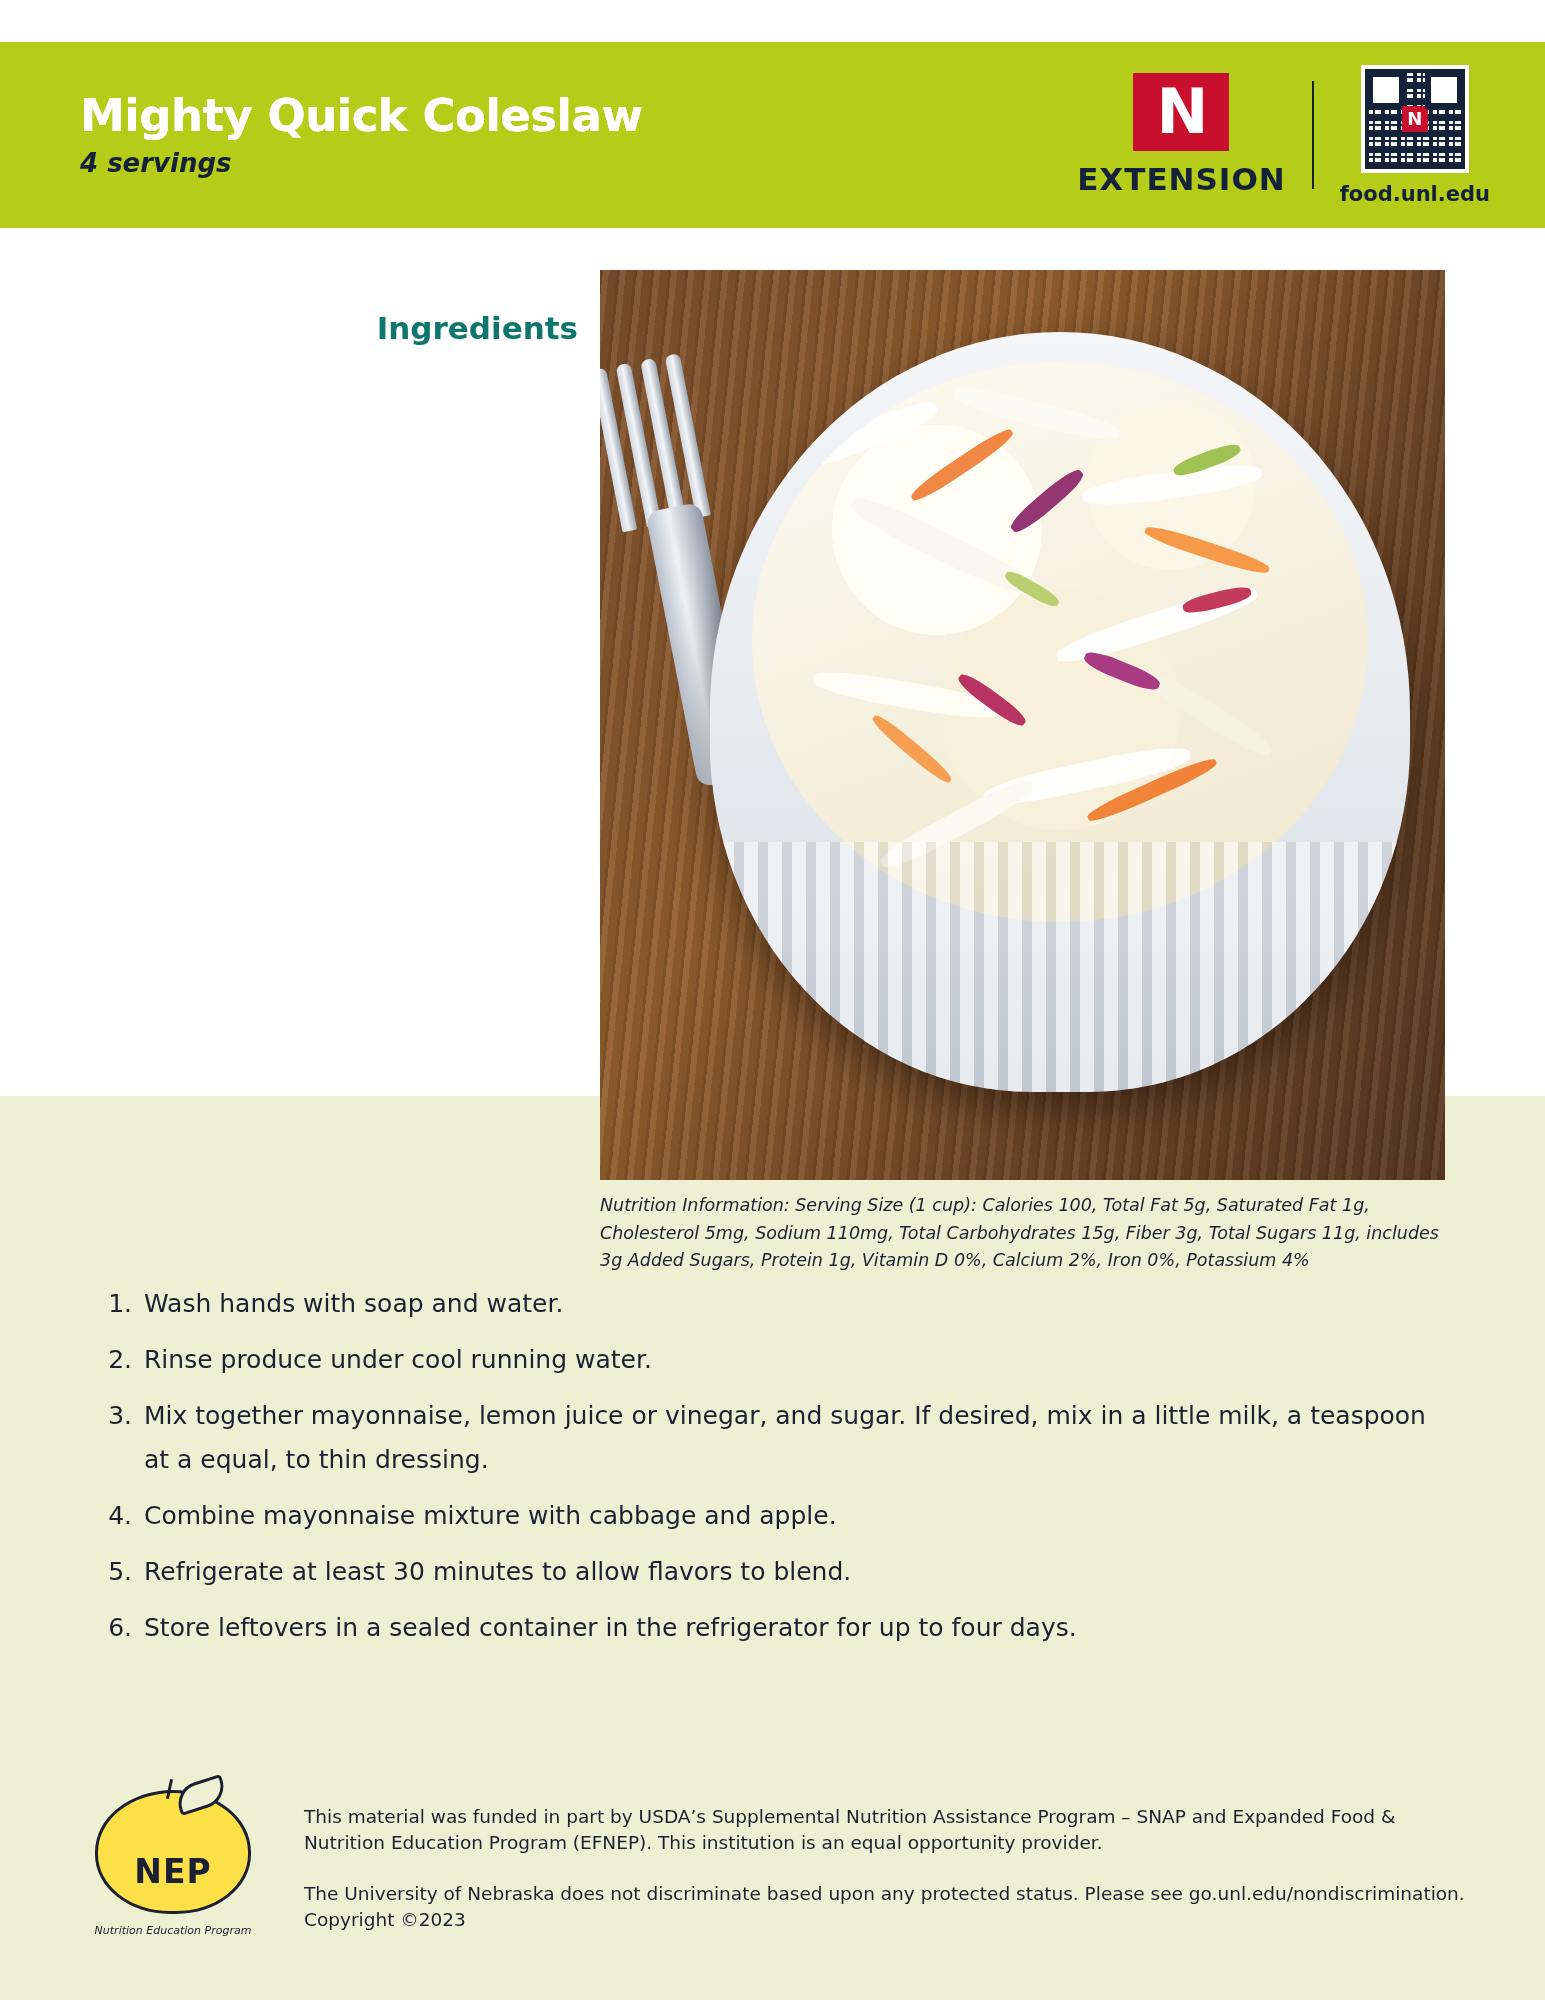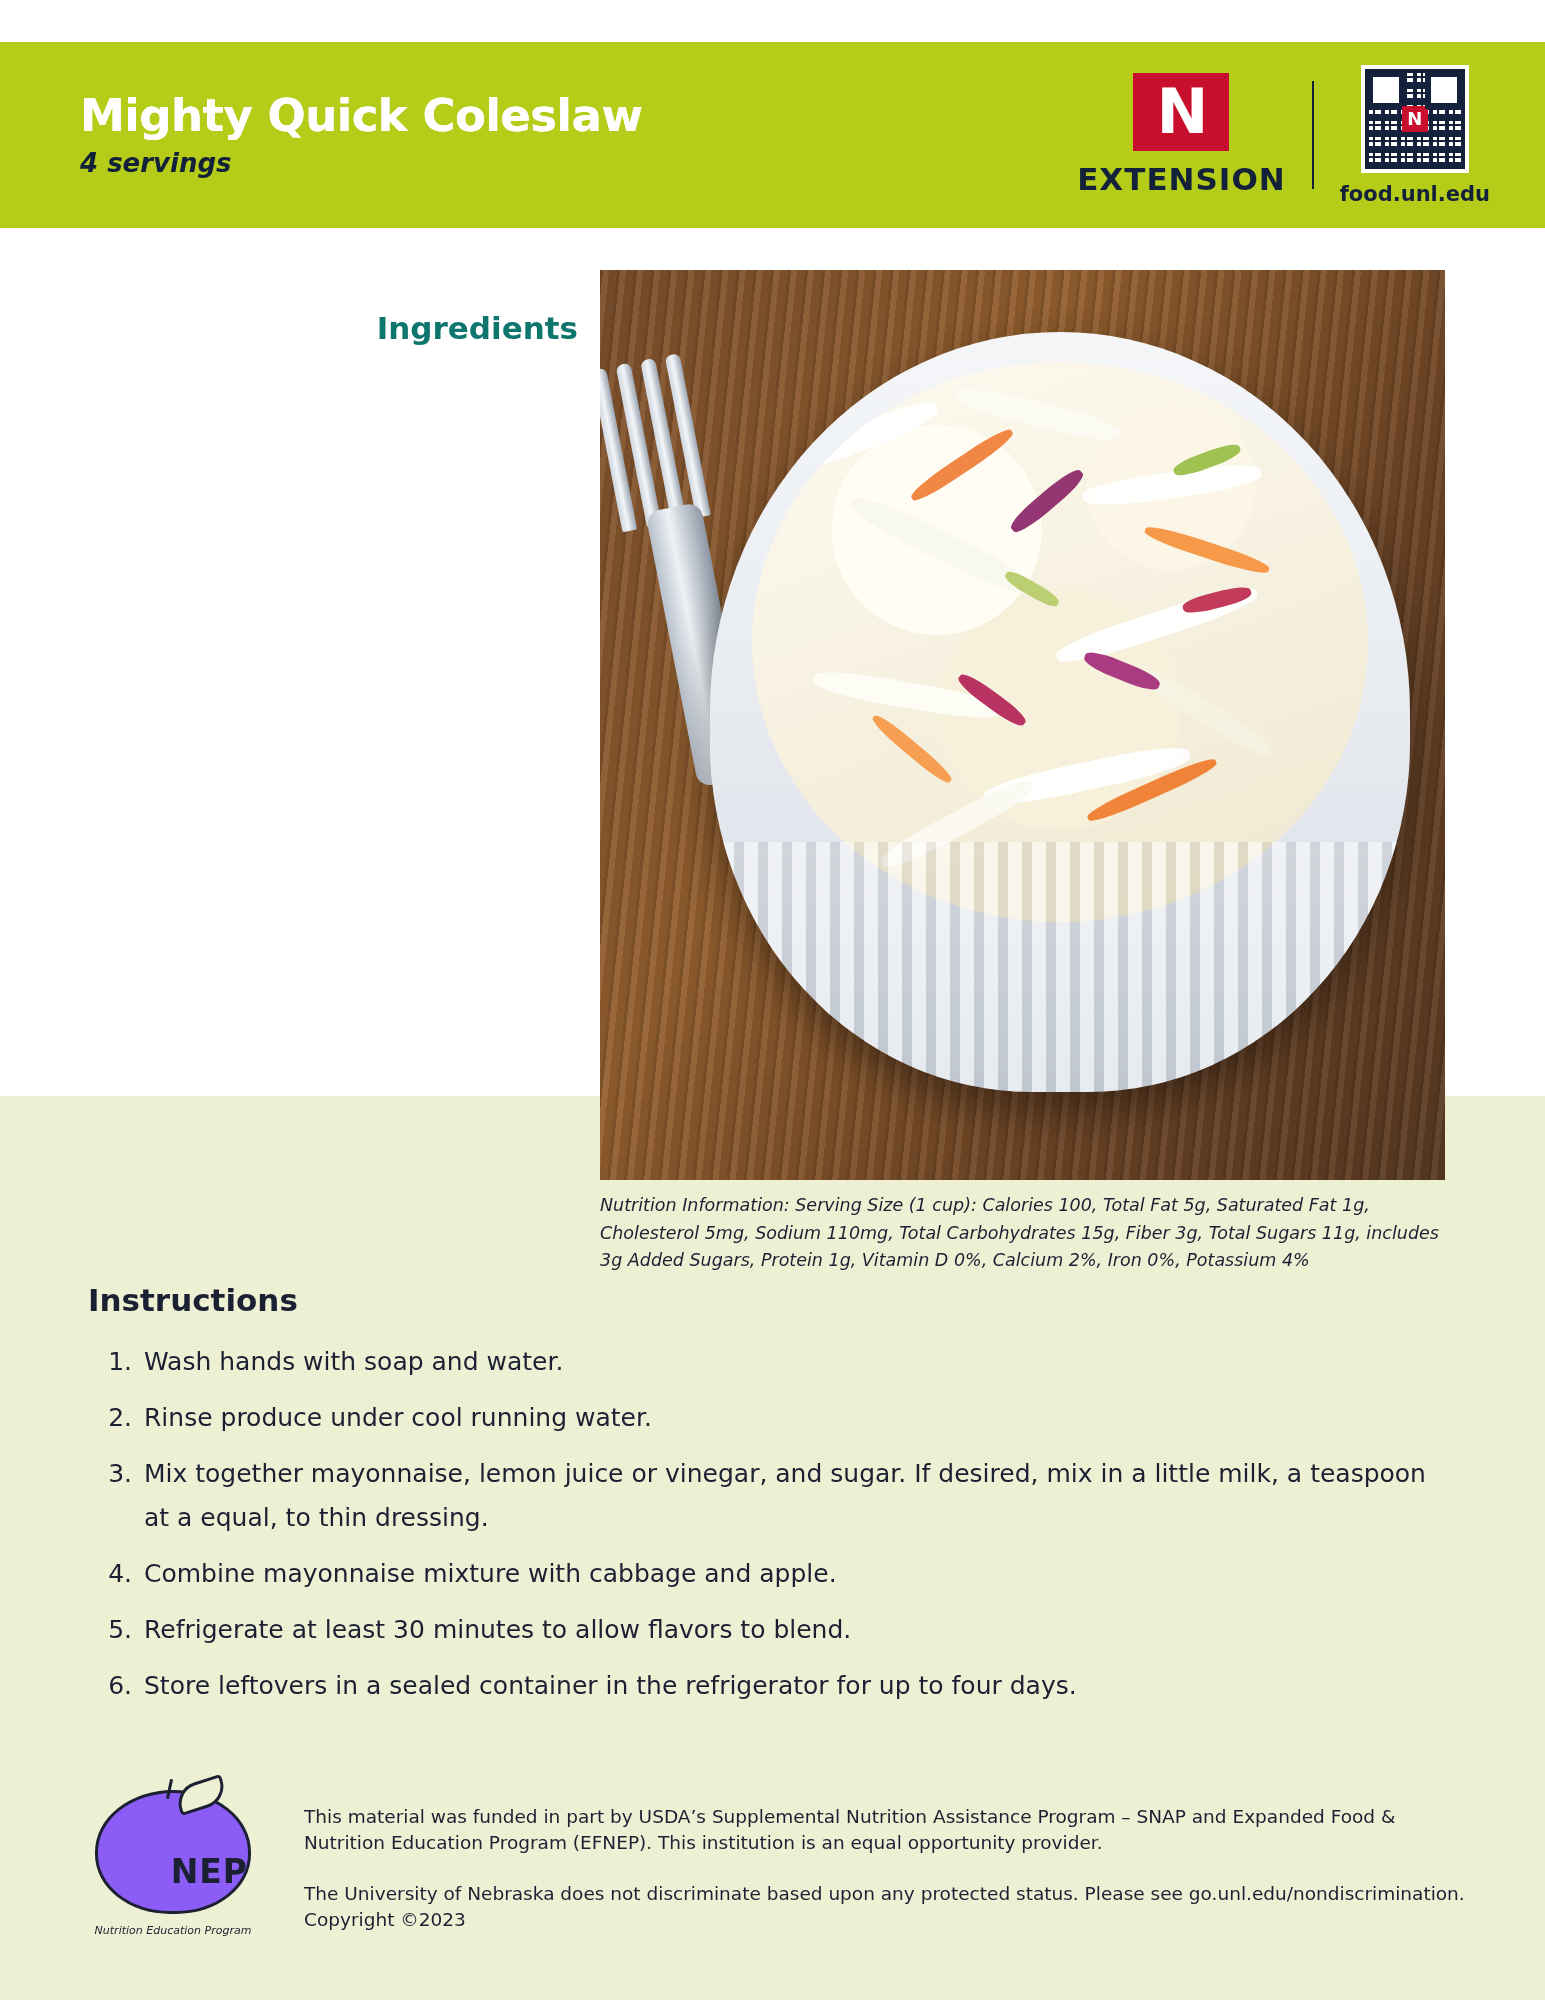--- a/index.html
+++ b/index.html
@@ -301,22 +301,21 @@
     flex: 0 0 170px;
     text-align: center;
   }
   .nep-apple {
     width: 150px;
     height: 118px;
     border: 3px solid #1c2033;
     border-radius: 50% 50% 48% 48%;
     position: relative;
     margin: 0 auto;
-    background: #8b5cf6;
-    text-align: right;
+    background: #fde047;
   }
   .nep-apple .leaf {
     position: absolute;
     left: 78px; top: -12px;
     width: 44px; height: 22px;
     border: 3px solid #1c2033;
     border-radius: 22px 4px 22px 4px;
     background: #eef0d4;
     transform: rotate(-18deg);
   }
@@ -413,21 +412,20 @@
       <div class="shred" style="left:420px; top:90px;  width:70px;  height:16px; background:#9bbf4a; transform:rotate(-20deg);"></div>
       <div class="shred" style="left:250px; top:220px; width:60px;  height:14px; background:#b7cb6a; transform:rotate(30deg);"></div>
     </div>
     <div class="bowl-ridges"></div>
   </div>
 </div>
 
 <div class="nutrition">Nutrition Information: Serving Size (1 cup): Calories 100, Total Fat 5g, Saturated Fat 1g, Cholesterol 5mg, Sodium 110mg, Total Carbohydrates 15g, Fiber 3g, Total Sugars 11g, includes 3g Added Sugars, Protein 1g, Vitamin D 0%, Calcium 2%, Iron 0%, Potassium 4%</div>
 
 <div class="instructions">
-  <div class="instr-heading">Instructions</div>
   <ol class="instr-list">
     <li>Wash hands with soap and water.</li>
     <li>Rinse produce under cool running water.</li>
     <li>Mix together mayonnaise, lemon juice or vinegar, and sugar. If desired, mix in a little milk, a teaspoon at a equal, to thin dressing.</li>
     <li>Combine mayonnaise mixture with cabbage and apple.</li>
     <li>Refrigerate at least 30 minutes to allow flavors to blend.</li>
     <li>Store leftovers in a sealed container in the refrigerator for up to four days.</li>
   </ol>
 </div>
 

